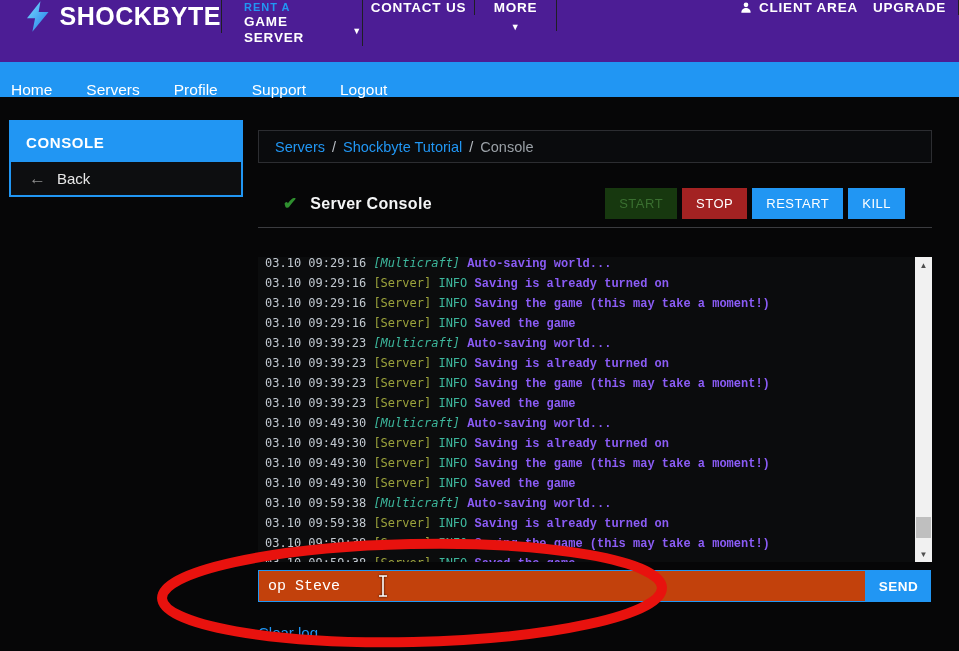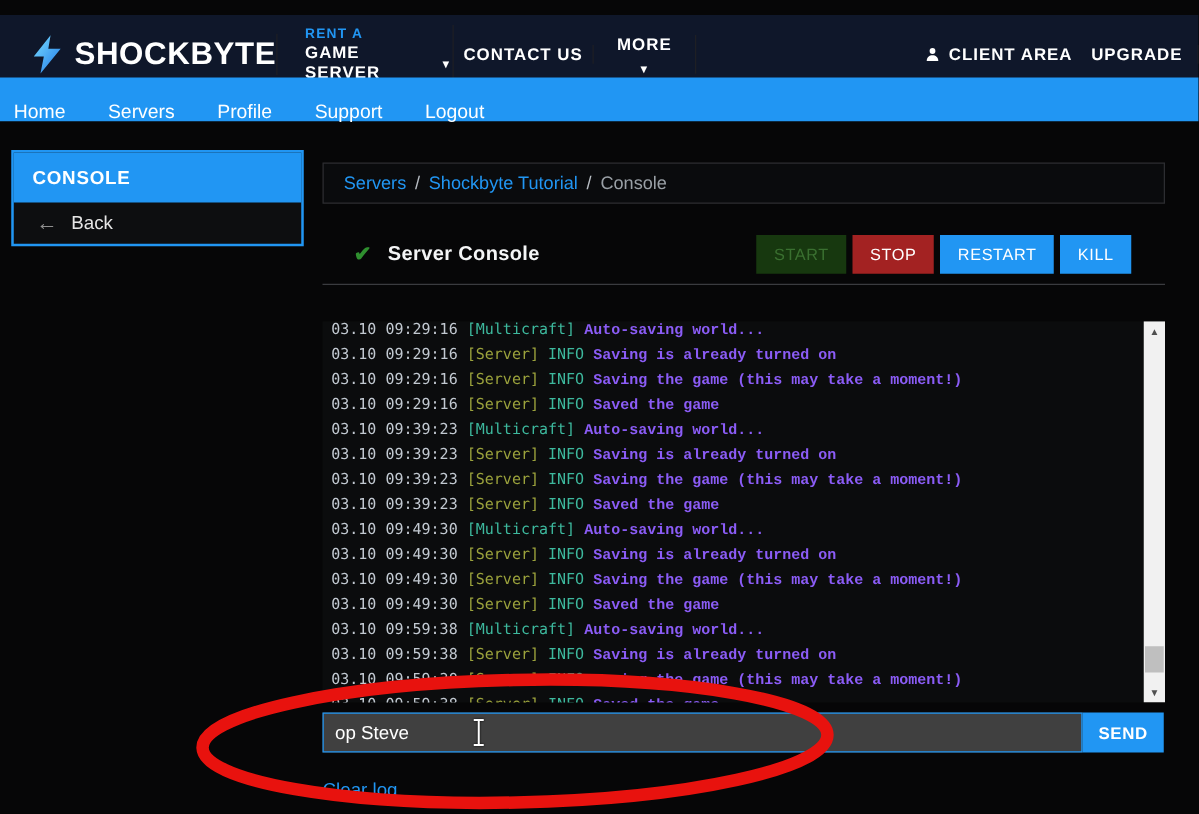--- a/index.html
+++ b/index.html
@@ -8,21 +8,21 @@
     --start-bg:#17380f; --start-text:#3a7030;
     --stop-bg:#a32222;
     --log-time:#c2c9d1; --log-multicraft:#3db89d; --log-server:#9ba23c; --log-info:#3db89d;
     --annotation:#e8120e;
   }
   html,body{margin:0;padding:0;background:#060607;}
   .page{position:relative;width:959px;height:651px;background:#060607;overflow:hidden;
         font-family:"Liberation Sans",sans-serif;-webkit-font-smoothing:antialiased;}
 
   
-  .topbar{position:absolute;top:12px;left:0;width:959px;height:62px;background:#0f172a;display:flex;align-items:center;}
+  .topbar{position:absolute;top:0;left:0;width:959px;height:62px;background:#4c1d95;display:flex;align-items:flex-start;}
   .top-section{display:flex;align-items:center;justify-content:center;border-right:1px solid #1e1f24;
                color:#fff;font-weight:bold;font-size:13.5px;letter-spacing:0.8px;box-sizing:border-box;cursor:pointer;}
   .brand{width:222px;justify-content:flex-start;padding-left:27px;gap:11px;font-size:25px;letter-spacing:0.5px;}
   .rent{width:141px;flex-direction:column;align-items:flex-start;justify-content:center;padding-left:22px;}
   .rent .l1{color:var(--accent);font-size:11px;letter-spacing:1px;line-height:14px;}
   .rent .l2{font-size:13.5px;line-height:16px;display:flex;align-items:center;gap:21px;}
   .contact{width:112px;}
   .more{width:82px;gap:7px;flex-direction:column;}
   .top-spacer{flex:1;border-right:1px solid #1e1f24;}
   .upgrade{width:98px;}
@@ -60,35 +60,35 @@
   .btn.restart,.btn.kill{background:var(--accent);}
 
   .rule{margin:8px 0 0 0;border:none;border-top:1px solid #3a3b3f;height:0;}
 
   
   .console-box{position:relative;margin-top:29px;height:305px;background:#0b0c0d;overflow:hidden;}
   .log-lines{position:absolute;top:-4px;left:7px;right:22px;font-family:"DejaVu Sans Mono",monospace;
              font-size:12px;white-space:nowrap;overflow:hidden;}
   .log-line{height:20px;line-height:20px;}
   .lt{color:var(--log-time);}
-  .lm{color:var(--log-multicraft);}
+  .lm{color:var(--log-multicraft);font-style:italic;}
   .ls{color:var(--log-server);}
   .li{color:var(--log-info);}
   .lmsg{color:#8b5cf6;font-weight:bold;font-family:Liberation Mono, monospace;}
 
   .scrollbar{position:absolute;top:0;right:0;width:17px;height:305px;background:#f1f1f1;}
   .sb-btn{position:absolute;left:0;width:17px;height:16px;display:flex;align-items:center;justify-content:center;
           color:#4f4f4f;font-size:8px;cursor:pointer;}
   .sb-up{top:0;} .sb-down{bottom:0;}
   .sb-thumb{position:absolute;left:1px;top:260px;width:15px;height:21px;background:#bfbfbf;cursor:pointer;}
 
   
   .input-row{margin-top:8px;display:flex;}
-  .cmd-input{box-sizing:border-box;width:608px;height:32px;background:#404040;border:1px solid var(--accent);
-             color:#fff;font-size:15px;padding:0 9px;font-family:Liberation Sans, sans-serif;outline:none;}
+  .cmd-input{box-sizing:border-box;width:608px;height:32px;background:#c2410c;border:1px solid var(--accent);
+             color:#fff;font-size:15px;padding:0 9px;font-family:Liberation Mono, monospace;outline:none;}
   .send-btn{width:65px;height:32px;border:none;background:var(--accent);color:#fff;font-family:inherit;
             font-weight:bold;font-size:13.5px;letter-spacing:0.5px;cursor:pointer;}
   .clear-log{display:inline-block;margin-top:22px;color:var(--accent);font-size:15px;text-decoration:none;cursor:pointer;}
 
   
   .annotation-svg{position:absolute;left:147px;top:532px;pointer-events:none;}
   .cursor-svg{position:absolute;left:377px;top:574px;pointer-events:none;filter:drop-shadow(0 0 1px rgba(0,0,0,0.9));}
 </style>
 </head>
 <body>

